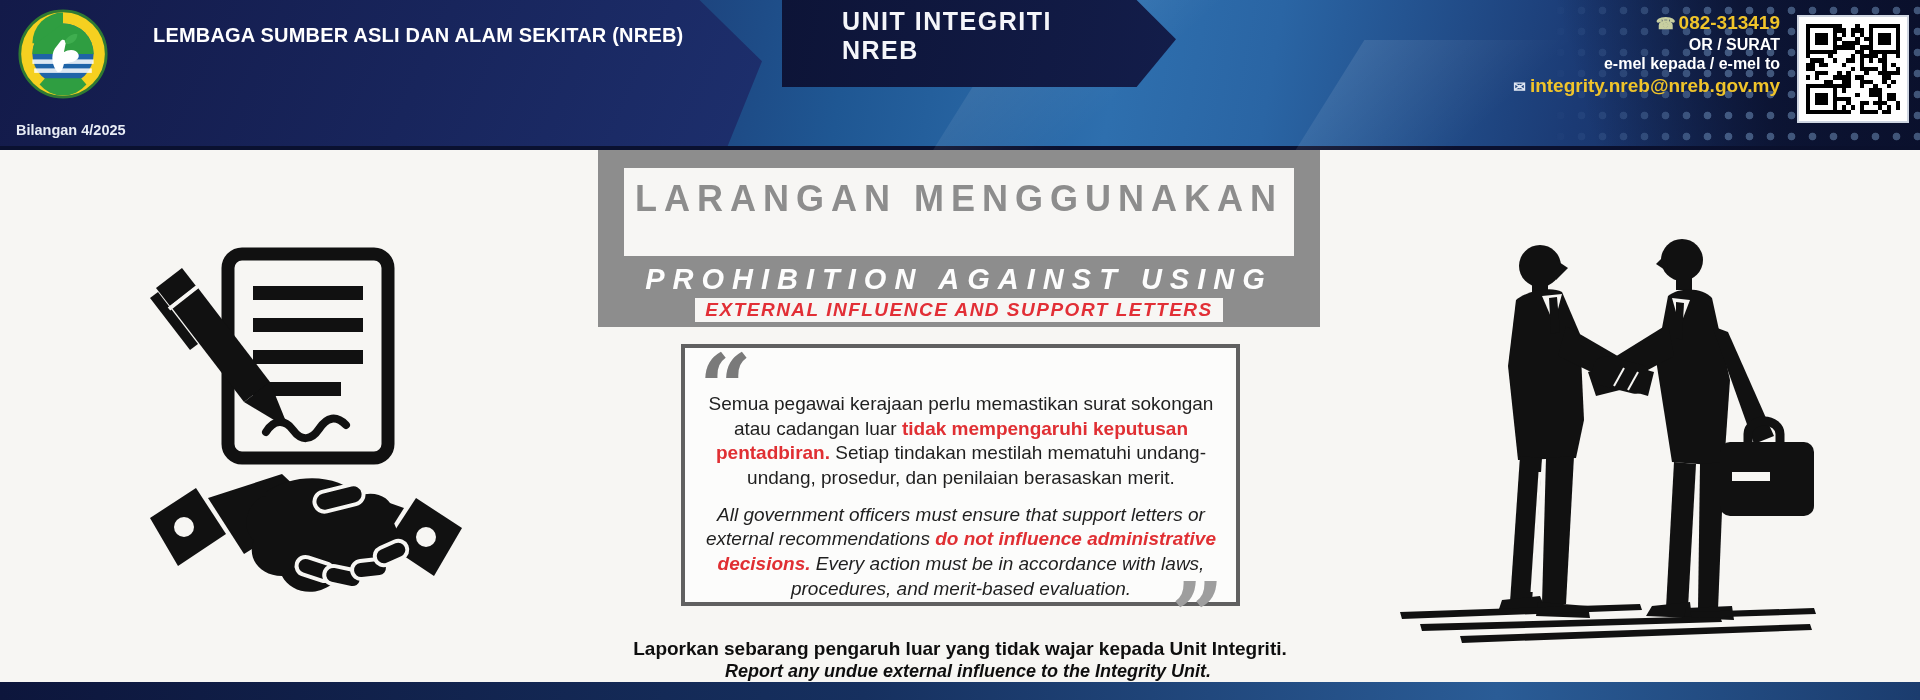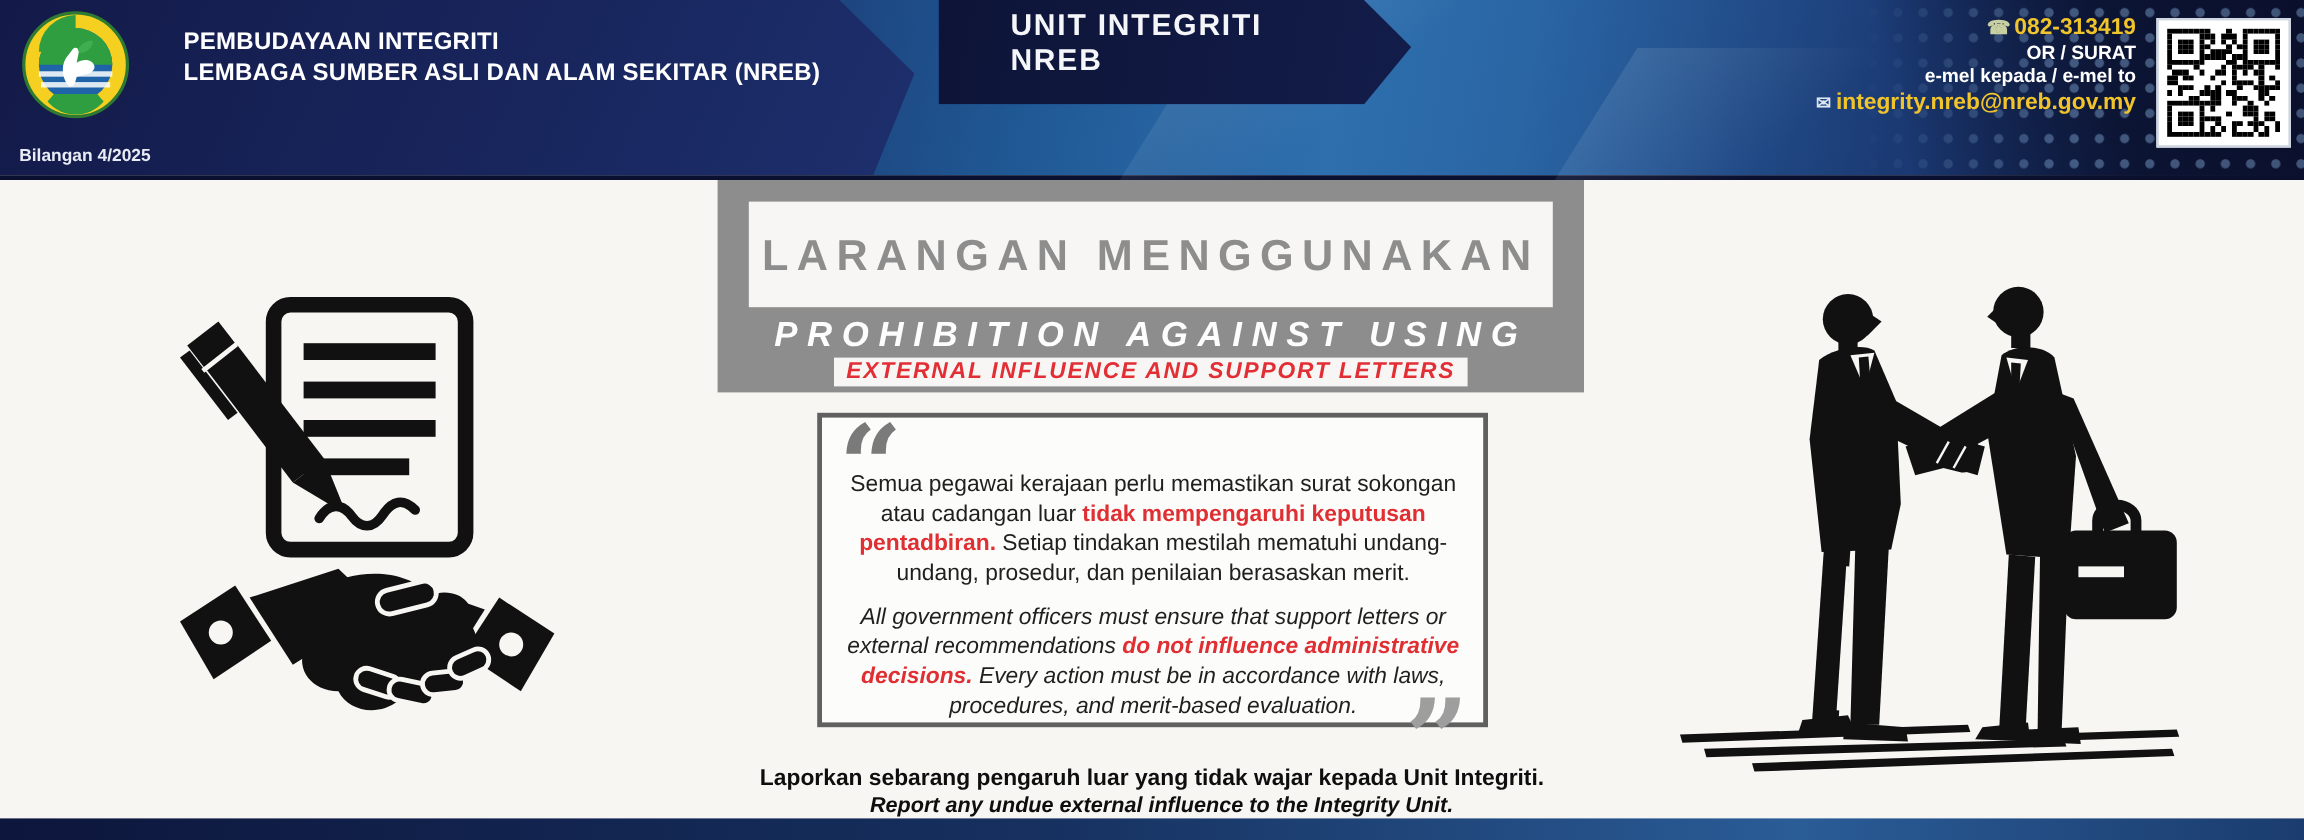--- a/index.html
+++ b/index.html
@@ -39,21 +39,21 @@
   .contact .lemail .mail-icon{color:#dfe6f2;font-size:15px;margin-right:4px;}
   .contact .l6{font-size:14.5px;font-weight:bold;font-style:italic;}
   .qr{position:absolute;left:1797px;top:15px;width:112px;height:108px;background:#fff;
     border:2px solid #cfd6e2;box-sizing:border-box;padding:7px;}
   .qr-inner{position:relative;width:100%;height:100%;background:#fff;}
   .qr-inner i{position:absolute;background:#000;}
 
   
   .title-block{position:absolute;left:598px;top:150px;width:722px;height:177px;background:#8d8d8d;}
   .title-white{position:absolute;left:26px;top:18px;right:26px;height:88px;background:#f7f6f4;text-align:center;}
-  .t-ms1{margin-top:24px;font-size:36px;font-weight:bold;letter-spacing:7px;color:#8d8d8d;}
+  .t-ms1{margin-top:10px;font-size:36px;font-weight:bold;letter-spacing:7px;color:#8d8d8d;}
   .t-ms2{margin-top:3px;font-size:23px;font-weight:bold;letter-spacing:2px;color:#e22f36;}
   .t-en1{position:absolute;left:0;right:0;top:113px;text-align:center;
     font-size:29px;font-weight:bold;font-style:italic;letter-spacing:8px;color:#fdfdfd;}
   .t-en2-wrap{position:absolute;left:0;right:0;top:148px;text-align:center;}
   .t-en2{display:inline-block;background:#f7f6f4;color:#e22f36;
     font-size:19px;font-weight:bold;font-style:italic;letter-spacing:1.5px;padding:1px 10px;}
 
   
   .quote-box{position:absolute;left:681px;top:344px;width:559px;height:262px;background:#fcfcfb;
     border:4px solid #606060;box-sizing:border-box;}
@@ -97,21 +97,20 @@
       <path d="M16,50 a34,34 0 0 1 68,0 z" fill="#2f9e41"></path>
       <path d="M50,16 l-30,22 h-4 a34,34 0 0 1 34,-34 z" fill="#2f9e41"></path>
       <rect x="16" y="56" width="68" height="5" fill="#ffffff" opacity=".85"></rect>
       <rect x="18" y="66" width="64" height="5" fill="#ffffff" opacity=".85"></rect>
       <path d="M24,84 a34,34 0 0 0 52,0 l-6,-7 h-40 z" fill="#2f9e41"></path>
       <path d="M44,70 c-6,-6 -8,-18 -3,-26 l6,-8 c2,-3 6,-2 6,2 l-2,10 c6,-4 14,-3 16,2 c2,4 -2,8 -8,9 l-8,2 c-2,8 -3,9 -7,9 z" fill="#ffffff"></path>
       <path d="M52,36 c4,-7 10,-9 14,-8 c0,6 -5,11 -12,11 z" fill="#3fae4f"></path>
     </svg>
 
     <div class="org">
-      <div>PEMBUDAYAAN INTEGRITI</div>
       <div>LEMBAGA SUMBER ASLI DAN ALAM SEKITAR (NREB)</div>
     </div>
 
     <div class="issue">Bilangan 4/2025</div>
 
     <div class="banner">
       <span>UNIT INTEGRITI NREB</span>
     </div>
 
     <div class="contact">

